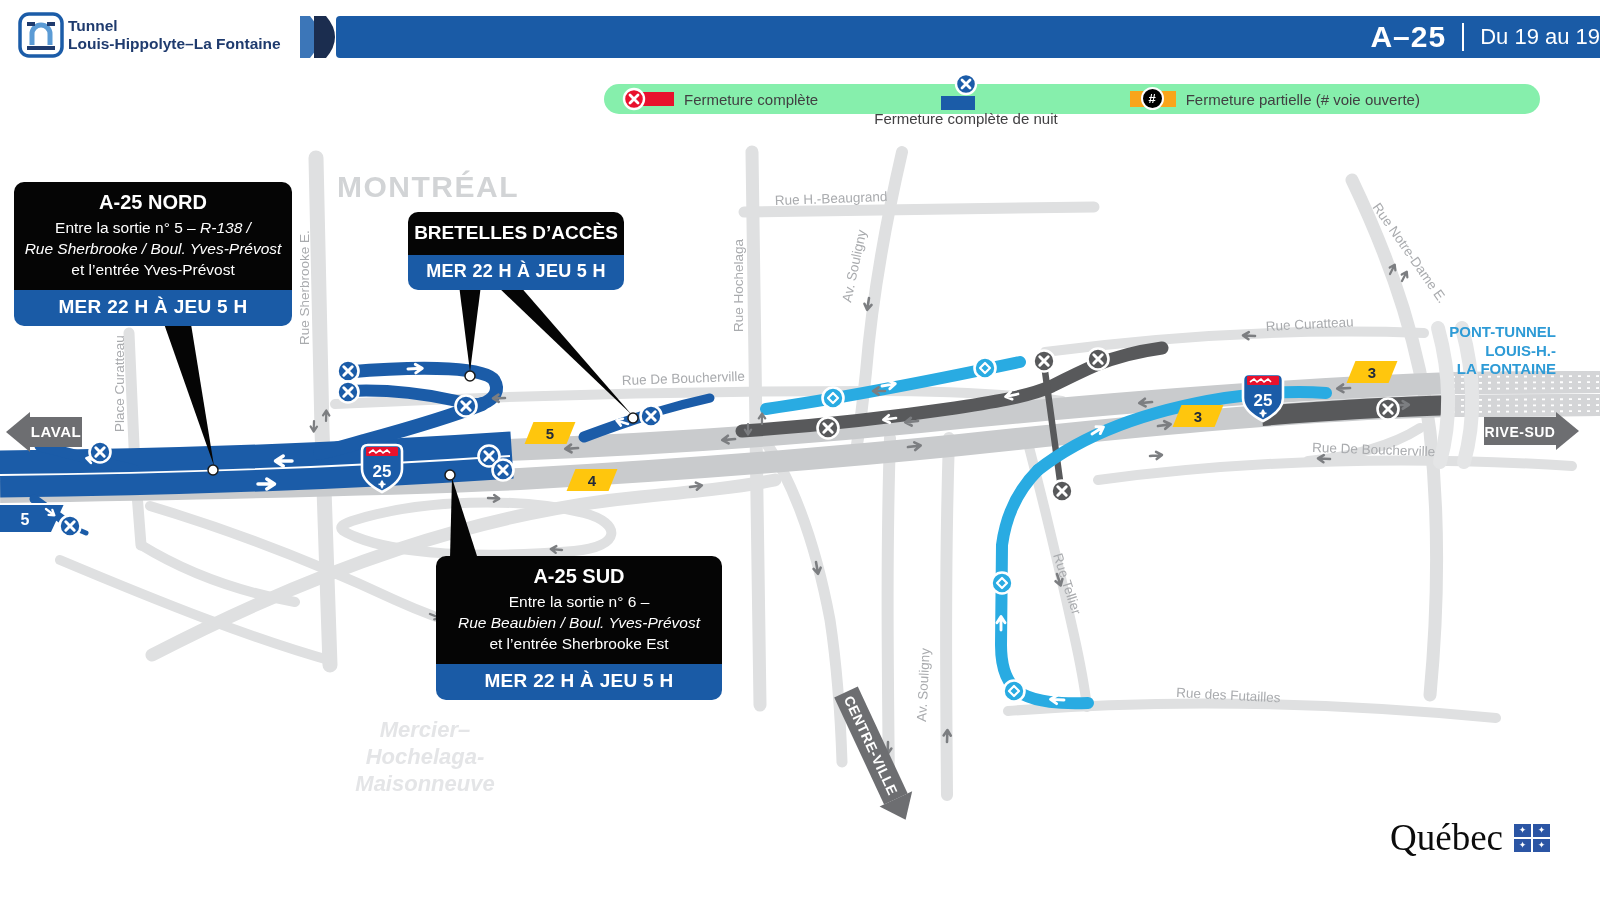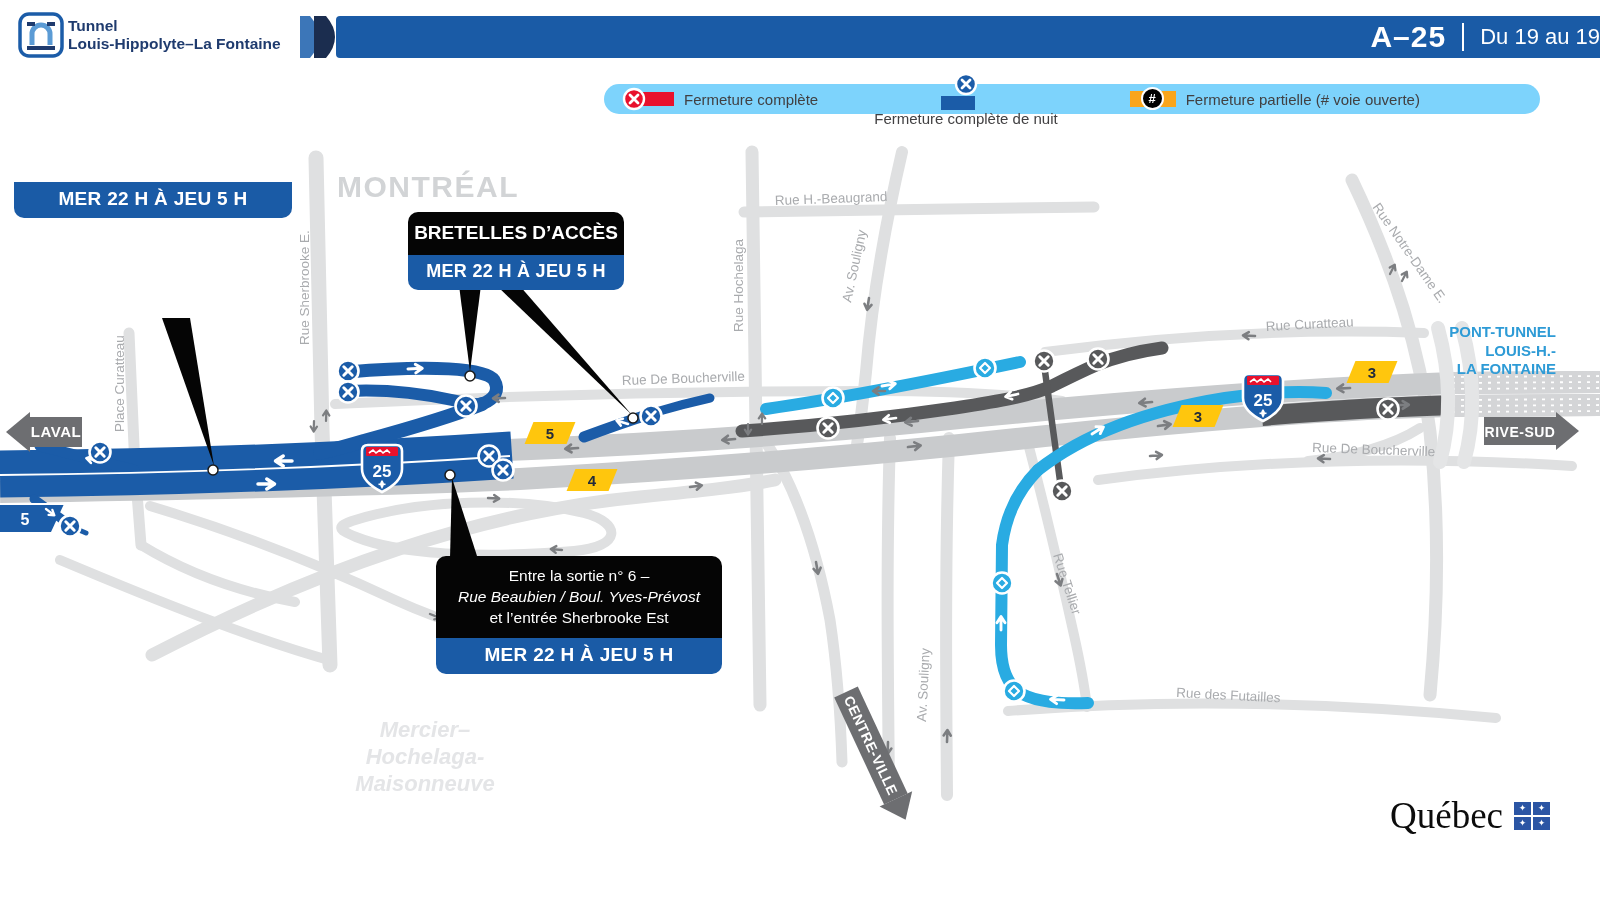--- a/index.html
+++ b/index.html
@@ -9,21 +9,21 @@
   .logo-box{position:absolute;left:18px;top:12px;display:flex;align-items:center;gap:4px;}
   .logo-text{color:#1F3B6E;font-size:15.5px;font-weight:700;line-height:18px;}
   .banner{position:absolute;left:336px;top:16px;width:1388px;height:42px;background:#1A5BA6;
           border-radius:4px;display:flex;align-items:center;justify-content:flex-end;
           padding-right:20px;box-sizing:border-box;color:#fff;}
   .banner-chevrons{position:absolute;left:298px;top:16px;}
   .banner .route{font-size:30px;font-weight:700;letter-spacing:1px;}
   .banner .divider{width:2px;height:28px;background:#fff;margin:0 16px;}
   .banner .dates{font-size:22px;font-weight:400;}
   
-  .legend{position:absolute;left:604px;top:84px;width:936px;height:30px;background:#7dd3fc;
+  .legend{position:absolute;left:604px;top:84px;width:936px;height:30px;background:#86efac;
           border-radius:15px;display:flex;align-items:center;color:#414042;font-size:15px;}
   .legend-item{display:flex;align-items:center;}
   .li-1{margin-left:18px;} .li-2{margin-left:56px;flex-direction:column;} .li-3{margin-left:72px;}
   .lg-badge{position:relative;z-index:1;}
   .lg-bar{width:34px;height:14px;margin-left:-6px;margin-right:10px;}
   .lg-partial{position:relative;display:flex;align-items:center;margin-right:10px;}
   .lg-bar2{width:46px;height:16px;background:#F9A51B;}
   .lg-hash{position:absolute;left:11px;top:-4px;width:19px;height:19px;background:#000;
            border:2.5px solid #fff;border-radius:50%;color:#fff;font-weight:700;font-size:13px;
            display:flex;align-items:center;justify-content:center;}
@@ -37,21 +37,21 @@
   .callout-nord{left:14px;top:182px;width:278px;}
   .callout-bretelles{left:408px;top:212px;width:216px;}
   .callout-bretelles .co-black{padding:10px 6px 11px;}
   .callout-sud{left:436px;top:556px;width:286px;}
   
   .map{position:absolute;left:0;top:0;}
   .map text{font-family:"Liberation Sans",sans-serif;}
   .street{fill:#A9ABAE;font-size:13.5px;}
   .dest{fill:#fff;font-weight:700;letter-spacing:.5px;}
   
-  .quebec{position:absolute;left:1390px;top:794px;display:flex;align-items:center;gap:11px;}
+  .quebec{position:absolute;left:1390px;top:816px;display:flex;align-items:center;gap:11px;}
   .quebec .word{font-family:"Liberation Serif",serif;font-size:37px;color:#0c0c0c;}
   .flag{display:grid;grid-template-columns:17px 17px;grid-template-rows:13px 13px;gap:2px;}
   .flag .sq{background:#2B55A4;position:relative;}
   .flag .sq::after{content:"✦";position:absolute;inset:0;color:#fff;font-size:9px;
                    display:flex;align-items:center;justify-content:center;}
 </style>
 </head>
 <body>
 
 <div class="stage">
@@ -345,32 +345,39 @@
     <div class="legend-item li-3">
       <span class="lg-partial">
         <span class="lg-bar2"></span>
         <span class="lg-hash">#</span>
       </span>
       <span>Fermeture partielle (# voie ouverte)</span>
     </div>
   </div>
 
   <div class="callout callout-nord">
+    <div class="co-black">
+      <div class="co-title">A-25 NORD</div>
+      <div class="co-line"><span>Entre la sortie n° 5 – </span><i>R-138 /</i></div>
+      <div class="co-line"><i>Rue Sherbrooke / Boul. Yves-Prévost</i></div>
+      <div class="co-line">et l’entrée Yves-Prévost</div>
+    </div>
     <div class="co-blue">MER 22 H À JEU 5 H</div>
   </div>
 
   <div class="callout callout-bretelles">
     <div class="co-black">
       <div class="co-title" style="margin-bottom:0;font-size:19px;">BRETELLES D’ACCÈS</div>
     </div>
     <div class="co-blue" style="font-size:18px;">MER 22 H À JEU 5 H</div>
   </div>
 
   <div class="callout callout-sud">
     <div class="co-black">
+      <div class="co-title">A-25 SUD</div>
       <div class="co-line">Entre la sortie n° 6 –</div>
       <div class="co-line"><i>Rue Beaubien / Boul. Yves-Prévost</i></div>
       <div class="co-line">et l’entrée Sherbrooke Est</div>
     </div>
     <div class="co-blue">MER 22 H À JEU 5 H</div>
   </div>
 
   <div class="quebec">
     <span class="word">Québec</span>
     <span class="flag">

